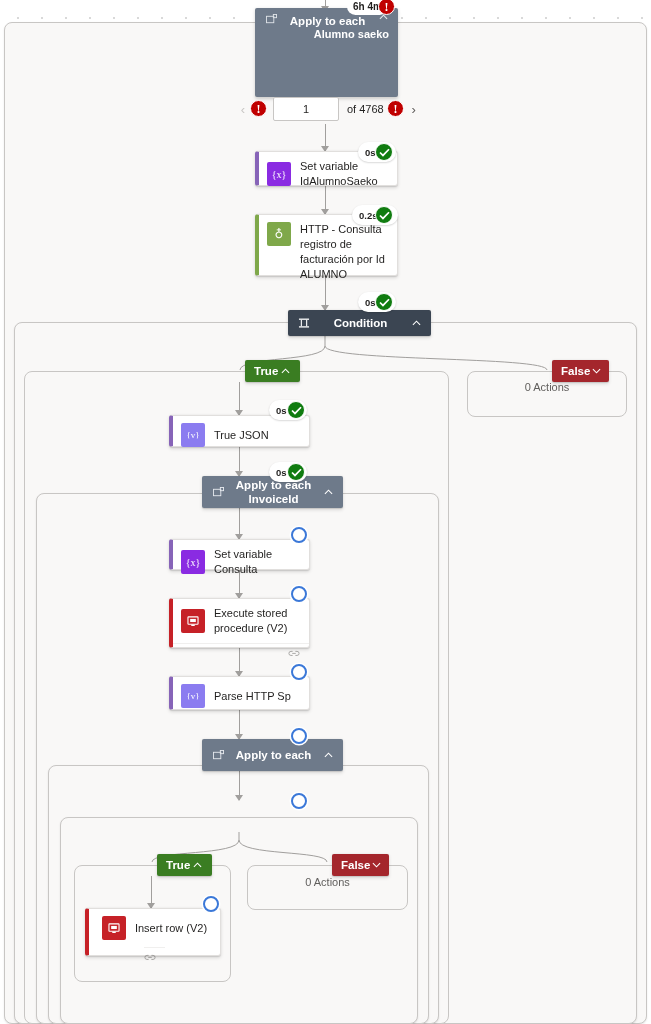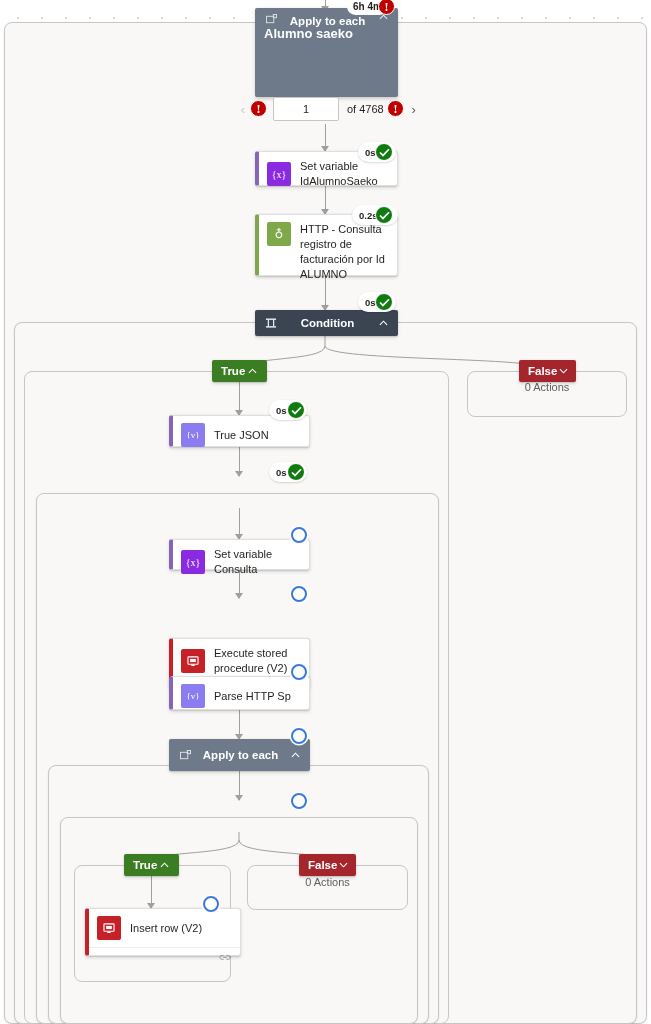--- a/index.html
+++ b/index.html
@@ -86,20 +86,21 @@
   
   .bar {
     position: absolute;
     display: flex;
     align-items: center;
     border-radius: 2px;
     box-shadow: 0 1.6px 3.6px rgba(0,0,0,.13), 0 .3px .9px rgba(0,0,0,.11);
     color: #ffffff;
     z-index: 6;
     padding: 0 9px;
+    margin-left: 33px;
   }
   .bar-ico { width: 14px; min-width: 14px; display:flex; align-items:center; justify-content:center; }
   .bar-label {
     flex: 1;
     text-align: center;
     font-size: 11.5px;
     font-weight: bold;
     line-height: 14px;
     padding: 0 4px;
   }
@@ -320,21 +321,21 @@
           <rect x="8" y="0.5" width="3.5" height="3.5" fill="none" stroke="#dfe3e8" stroke-width="1"></rect>
         </svg>
       </span>
       <span class="failcard-title">Apply to each</span>
       <span class="bar-chev">
         <svg width="9" height="6" viewBox="0 0 10 6">
             <path d="M1 5 L5 1 L9 5" stroke="#e7eaee" stroke-width="1.2" fill="none"></path>
           </svg>
       </span>
     </div>
-    <div style="text-align:left; font-size:13px; font-weight:bold; line-height:14px; margin-top:-1px;">Alumno saeko</div>
+    <div style="text-align:right; font-size:11px; font-weight:bold; line-height:14px; margin-top:-1px;">Alumno saeko</div>
   </div>
   <div class="dur-badge" style="left:347px; top:-2px;">6h 4m</div>
   <div class="badge-err" style="left:378px; top:-2px;">!</div>
 
   <div class="pager" style="left:233px; top:97px;">
     <span class="pager-chev dim">‹</span>
     <span class="pager-chev dim">‹</span>
     <span class="pager-input">1</span>
     <span class="pager-of">of 4768</span>
     <span class="pager-chev">›</span>
@@ -423,38 +424,52 @@
       <span class="card-title">True JSON</span>
     </div>
   </div>
   <div class="badge-pill" style="left:269px; top:400px;">0s</div>
   <div class="badge-ok" style="left:287px; top:401px;">
     <svg width="11" height="9" viewBox="0 0 12 10">
         <path d="M1 5 L4.3 8.3 L11 1.4" stroke="#fff" stroke-width="1.9" fill="none"></path>
       </svg>
   </div>
 
+  <div class="bar loop" style="left:169px; top:476px; width:141px; height:32px;">
+    <span class="bar-ico">
+      <svg width="11" height="11" viewBox="0 0 12 12">
+        <rect x="0.5" y="2.5" width="8" height="7" fill="none" stroke="#e4e8ed" stroke-width="1"></rect>
+        <rect x="8" y="0.5" width="3.5" height="3.5" fill="none" stroke="#e4e8ed" stroke-width="1"></rect>
+      </svg>
+    </span>
+    <span class="bar-label">Apply to each InvoiceId</span>
+    <span class="bar-chev">
+      <svg width="9" height="6" viewBox="0 0 10 6">
+          <path d="M1 5 L5 1 L9 5" stroke="#fff" stroke-width="1.2" fill="none"></path>
+        </svg>
+    </span>
+  </div>
   <div class="badge-pill" style="left:269px; top:462px;">0s</div>
   <div class="badge-ok" style="left:287px; top:463px;">
     <svg width="11" height="9" viewBox="0 0 12 10">
         <path d="M1 5 L4.3 8.3 L11 1.4" stroke="#fff" stroke-width="1.9" fill="none"></path>
       </svg>
   </div>
 
   <div class="card" style="left:169px; top:539px; width:141px; height:31px; border-left-color:#8764b8;">
     <div class="card-main">
       <span class="card-icon" style="background:#8A2BE2;">
         <span>{x}</span>
       </span>
       <span class="card-title">Set variable Consulta</span>
     </div>
   </div>
   <div class="badge-run" style="left:291px; top:527px;"></div>
 
-  <div class="card" style="left:169px; top:598px; width:141px; height:50px; border-left-color:#c62127;margin-top:40px;">
+  <div class="card" style="left:169px; top:598px; width:141px; height:50px; border-left-color:#c62127;">
     <div class="card-main">
       <span class="card-icon" style="background:#c62127;">
         <svg width="12" height="11" viewBox="0 0 13 12">
           <rect x="1" y="1" width="11" height="8" rx="0.6" fill="none" stroke="#fff" stroke-width="1.2"></rect>
           <rect x="3.4" y="3.2" width="6.2" height="3.4" fill="#fff"></rect>
           <rect x="4.6" y="9.4" width="3.8" height="1.5" fill="#fff"></rect>
         </svg>
       </span>
       <span class="card-title">Execute stored procedure (V2)</span>
     </div>
@@ -510,21 +525,21 @@
   <div class="bar falsebr" style="left:299px; top:854px; width:57px; height:22px;">
     <span class="bar-label" style="text-align:left; padding:0;">False</span>
     <span class="bar-chev">
       <svg width="9" height="6" viewBox="0 0 10 6">
           <path d="M1 1 L5 5 L9 1" stroke="#fff" stroke-width="1.2" fill="none"></path>
         </svg>
     </span>
   </div>
   <div class="zero-actions" style="left:247px; top:876px; width:161px;">0 Actions</div>
 
-  <div class="card" style="left:85px; top:908px; width:156px; height:48px; border-left-color:#c62127;">
+  <div class="card" style="left:85px; top:908px; width:136px; height:48px; border-left-color:#c62127;align-items:center;">
     <div class="card-main">
       <span class="card-icon" style="background:#c62127;">
         <svg width="12" height="11" viewBox="0 0 13 12">
           <rect x="1" y="1" width="11" height="8" rx="0.6" fill="none" stroke="#fff" stroke-width="1.2"></rect>
           <rect x="3.4" y="3.2" width="6.2" height="3.4" fill="#fff"></rect>
           <rect x="4.6" y="9.4" width="3.8" height="1.5" fill="#fff"></rect>
         </svg>
       </span>
       <span class="card-title">Insert row (V2)</span>
     </div>

